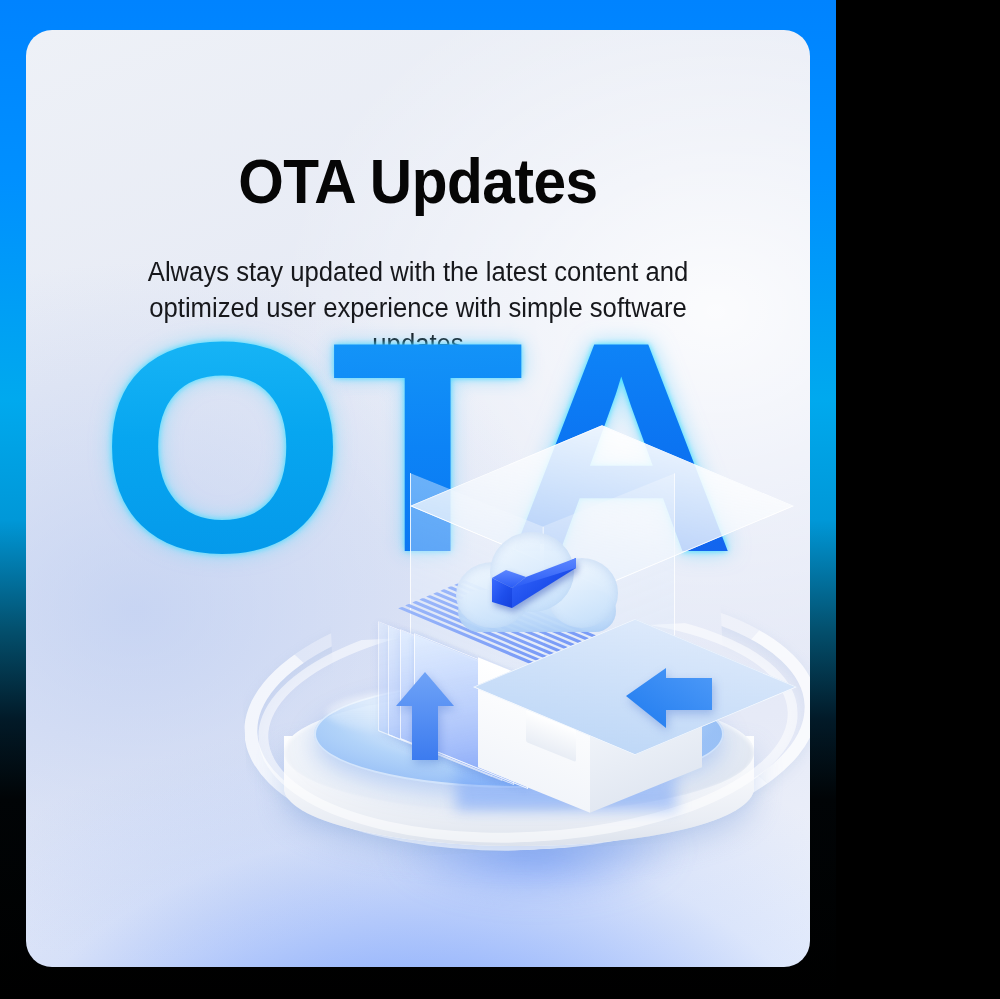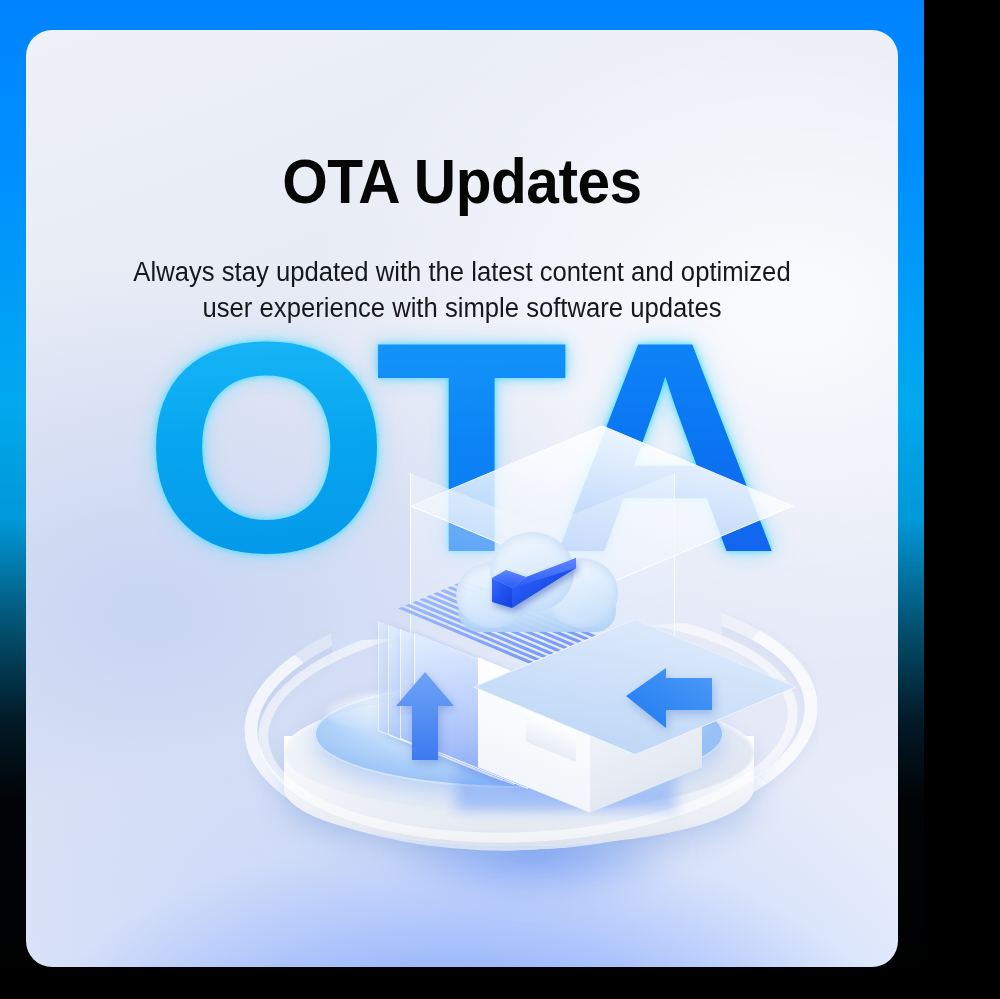--- a/index.html
+++ b/index.html
@@ -4,21 +4,21 @@
 <style>
   html,body{margin:0;padding:0;}
   body{
     width:1000px;height:999px;overflow:hidden;
     font-family:"Liberation Sans", sans-serif;
     background:#000;
   }
 
   
   #banner{
-    position:relative;width:924px;height:999px;overflow:hidden;
+    position:relative;width:836px;height:999px;overflow:hidden;
     background:
       linear-gradient(180deg,
         #0083FF 0%,
         #0090FF 18%,
         #00A9EE 40%,
         #0098D8 52%,
         #03506E 63%,
         #021A28 72%,
         #010406 80%,
         #000000 100%);

